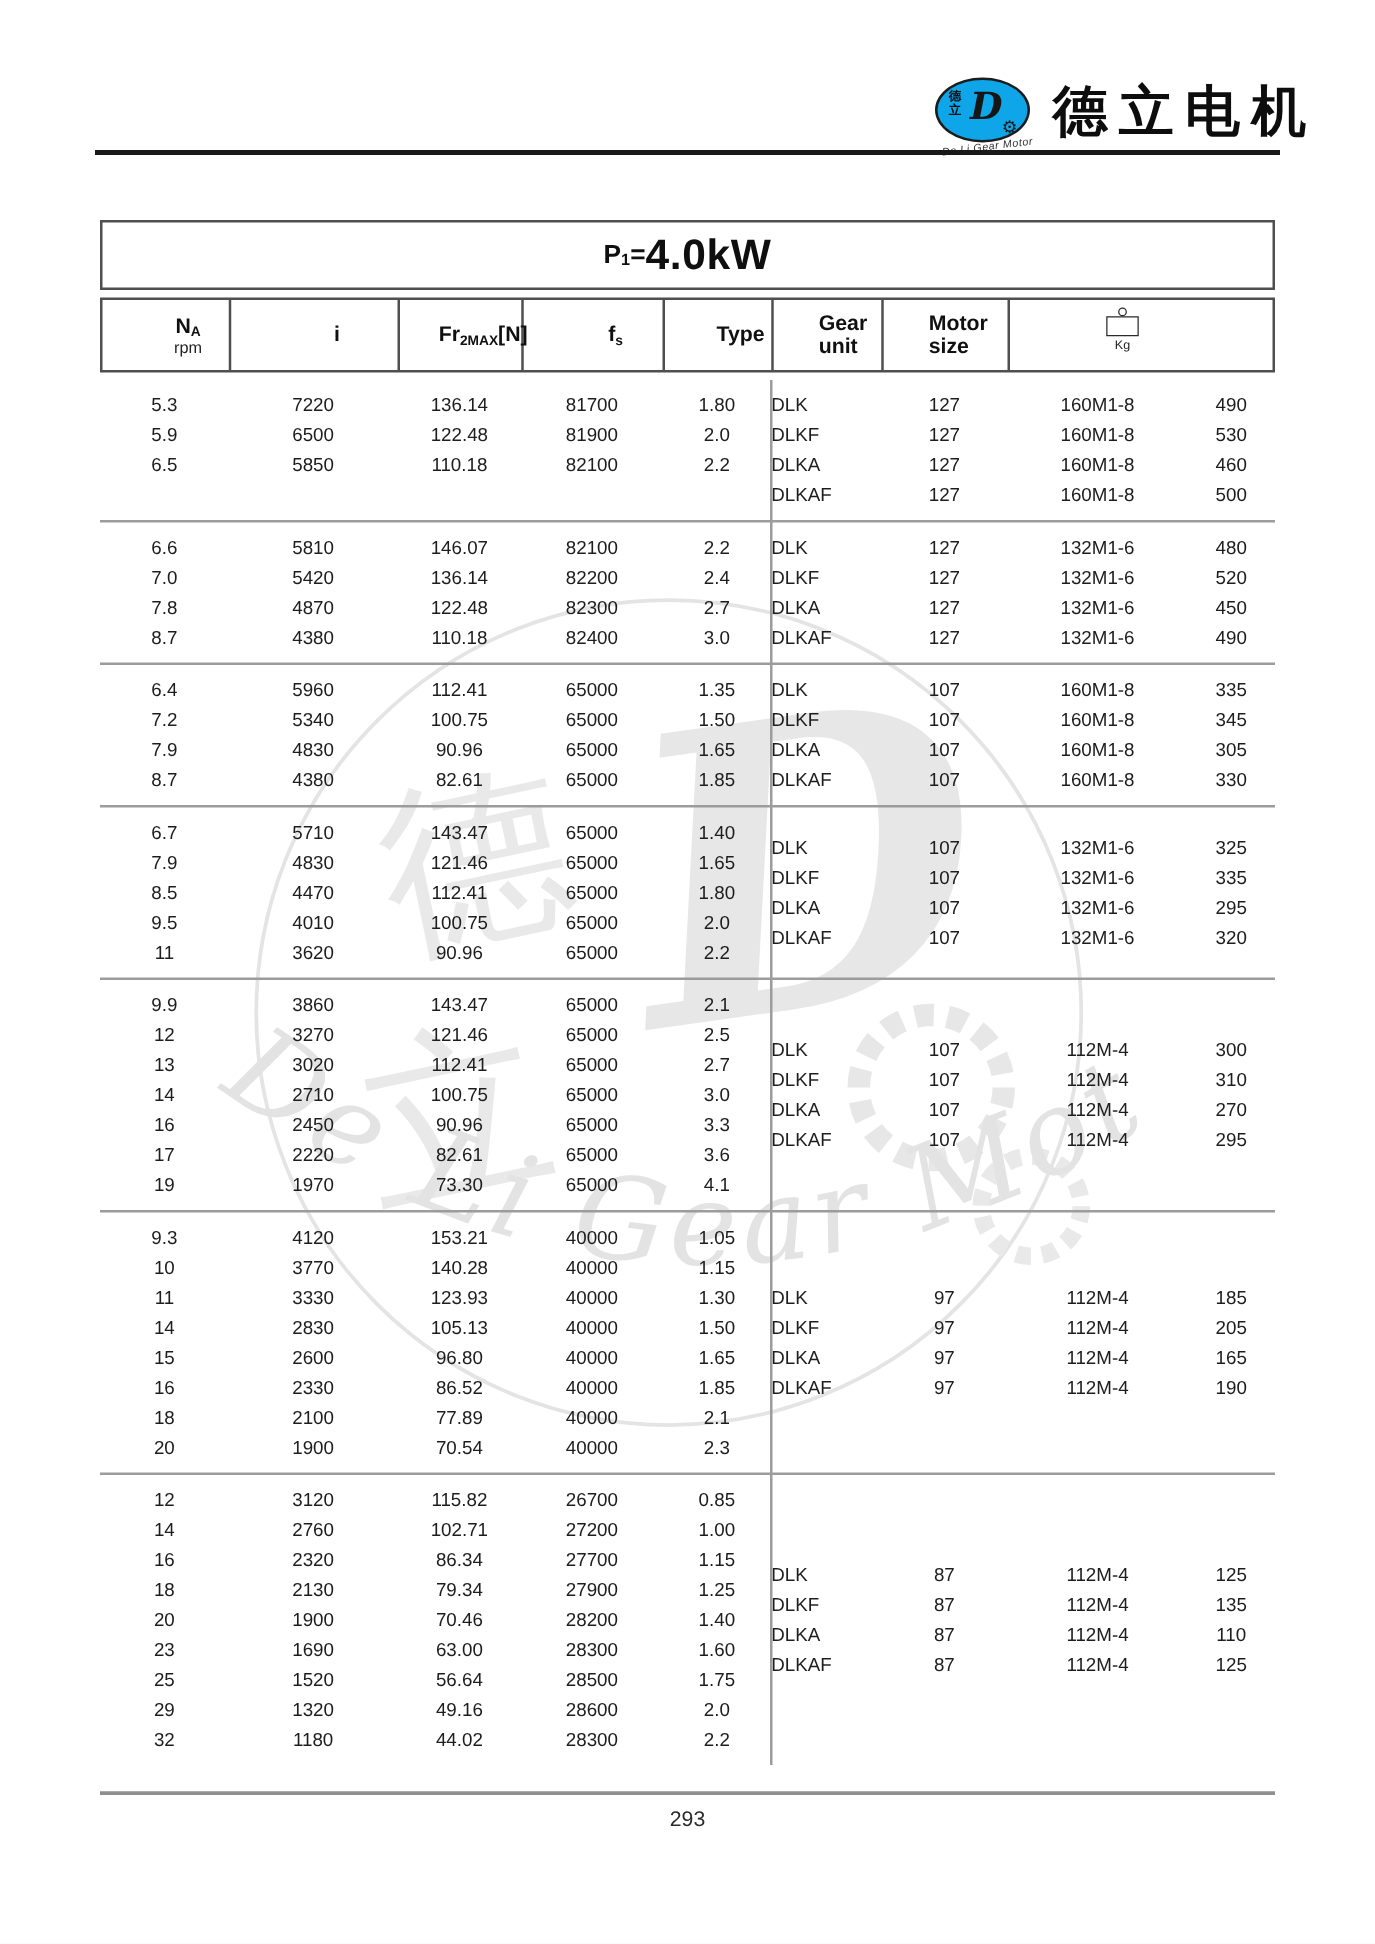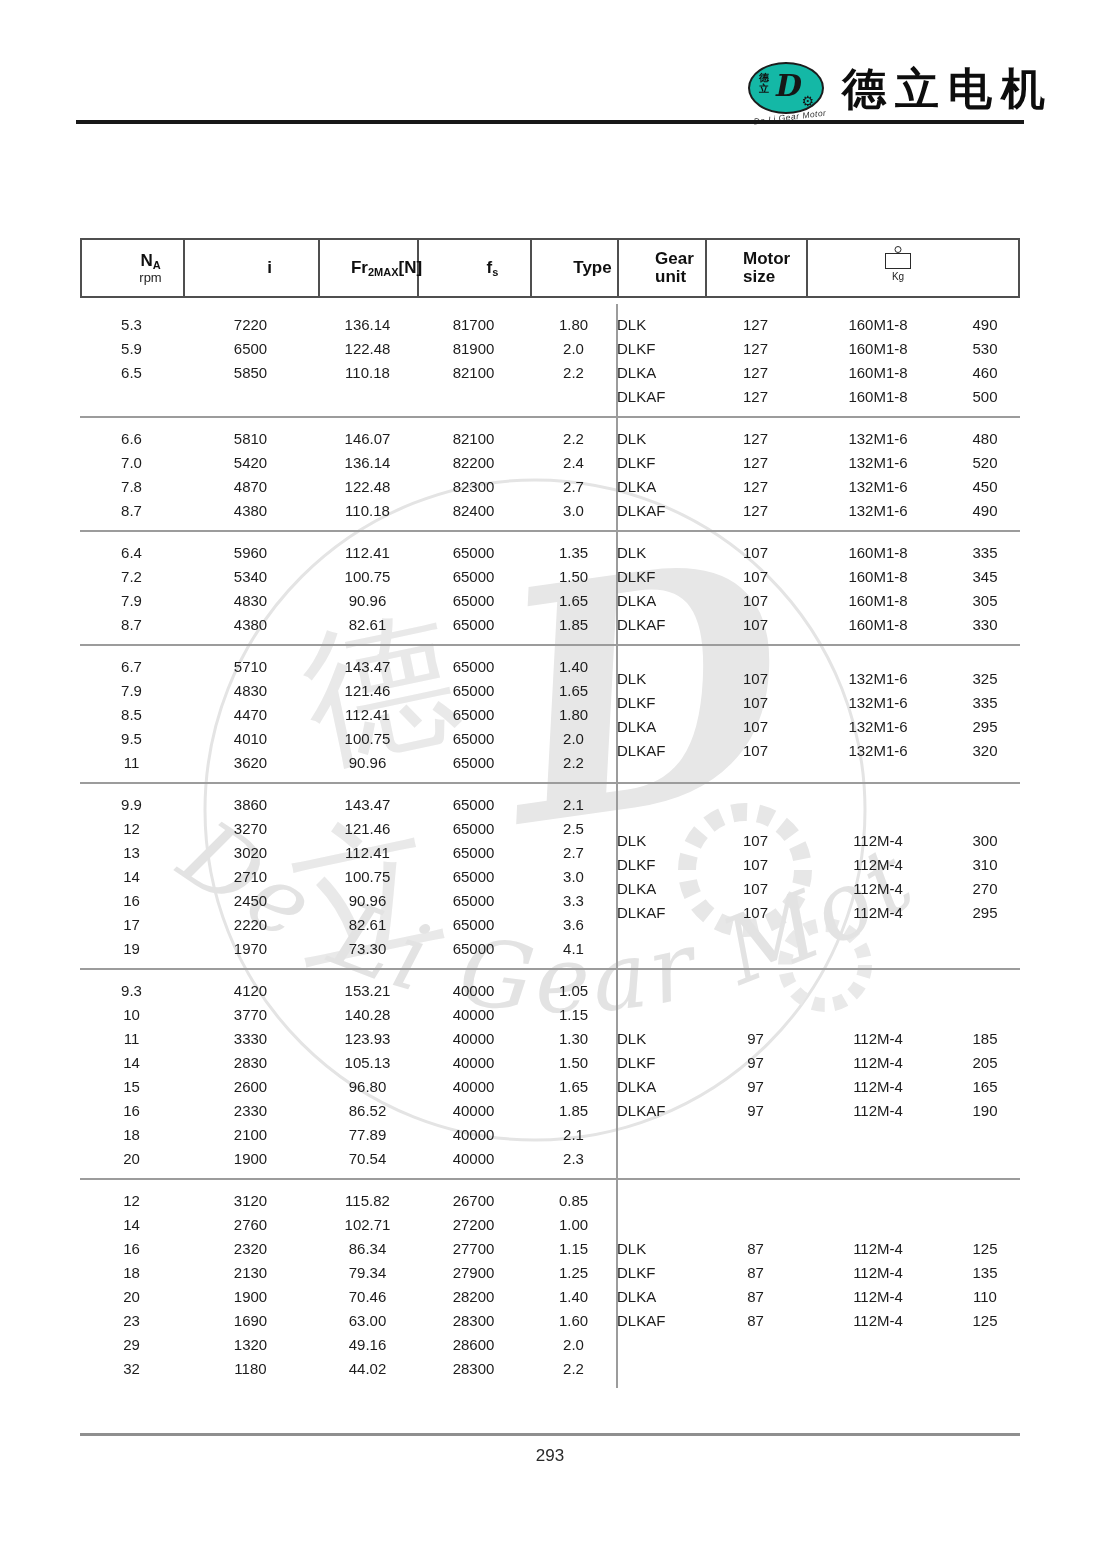--- a/index.html
+++ b/index.html
@@ -9,21 +9,21 @@
     background:#ffffff; overflow:hidden;
     font-family:"Liberation Sans", sans-serif; color:#1d1d1d;
   }
   
   .watermark { position:absolute; left:90px; top:440px; width:920px; height:780px; z-index:0; pointer-events:none; }
   
   .brand-area { position:absolute; top:0; left:0; width:100%; height:130px; z-index:2; }
   .logo { position:absolute; left:748px; top:62px; width:80px; height:62px; }
   .logo-ellipse {
     width:76px; height:52px; border:2.5px solid #1c1c1c; border-radius:50%;
-    position:relative; background:#14b8a6;
+    position:relative; background:#0ea5e9;
   }
   .logo-cn { position:absolute; left:9px; top:8px; font-size:10px; line-height:11px; width:12px;
     font-family:"DejaVu Serif", serif; color:#111; font-weight:bold; }
   .logo-d { position:absolute; left:26px; top:4px; font-size:30px; font-weight:bold; font-style:italic;
     font-family:"DejaVu Serif", serif; color:#161616; }
   .logo-gear { position:absolute; right:8px; bottom:4px; font-size:14px; color:#161616; line-height:1; }
   .logo-sub { position:absolute; left:-6px; top:50px; width:96px; text-align:center;
     font-size:8.5px; font-style:italic; color:#333; transform:rotate(-7deg); letter-spacing:.5px; white-space:nowrap; }
   .brand-name { position:absolute; left:842px; top:60px; width:185px;
     font-family:"DejaVu Serif", serif; font-weight:bold; font-size:44px; letter-spacing:9px;
@@ -92,20 +92,24 @@
         <span class="logo-cn">德立</span>
         <span class="logo-d">D</span>
         <span class="logo-gear">⚙</span>
       </div>
       <div class="logo-sub">De Li Gear Motor</div>
     </div>
     <div class="brand-name">德立电机</div>
     <div class="top-rule"></div>
   </div>
 
+  <div class="title-box">
+    <span class="t-p"><span>P</span><span class="sub">1</span><span>=</span></span>
+      <span class="t-val">4.0kW</span>
+  </div>
 
   <div class="thead" id="thead">
       <div class="th">
         <div class="th-main">N<span class="th-sub">A</span></div>
         <div class="th-unit">rpm</div>
       </div>
       <div class="th">
         <div class="th-main">i</div>
       </div>
       <div class="th">
@@ -572,20 +576,27 @@
             <div class="bcell">1.40</div>
           </div>
           <div class="brow">
             <div class="bcell">23</div>
             <div class="bcell">1690</div>
             <div class="bcell">63.00</div>
             <div class="bcell">28300</div>
             <div class="bcell">1.60</div>
           </div>
           <div class="brow">
+            <div class="bcell">25</div>
+            <div class="bcell">1520</div>
+            <div class="bcell">56.64</div>
+            <div class="bcell">28500</div>
+            <div class="bcell">1.75</div>
+          </div>
+          <div class="brow">
             <div class="bcell">29</div>
             <div class="bcell">1320</div>
             <div class="bcell">49.16</div>
             <div class="bcell">28600</div>
             <div class="bcell">2.0</div>
           </div>
           <div class="brow">
             <div class="bcell">32</div>
             <div class="bcell">1180</div>
             <div class="bcell">44.02</div>

